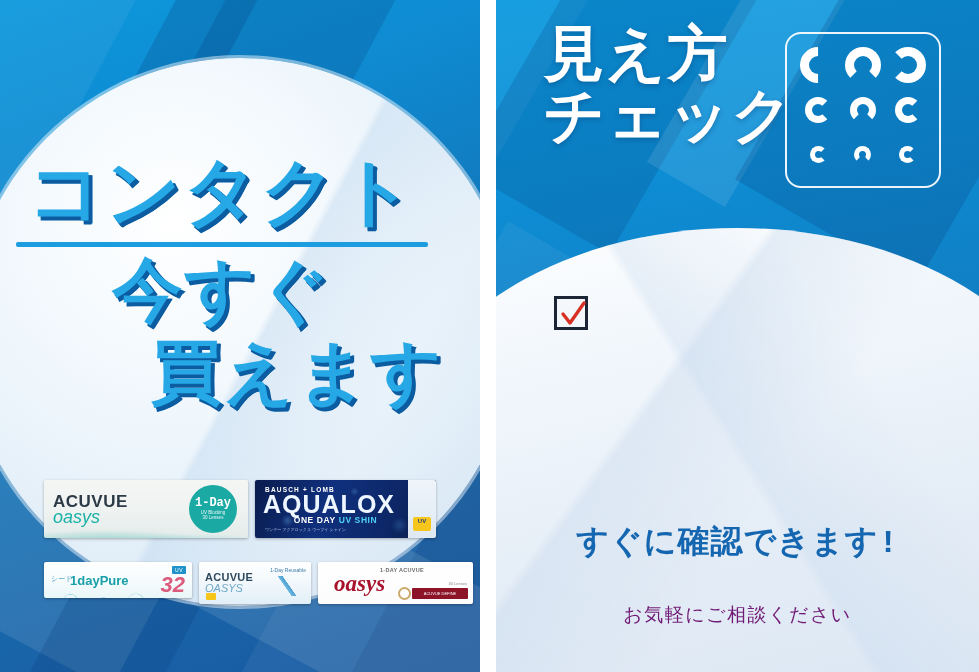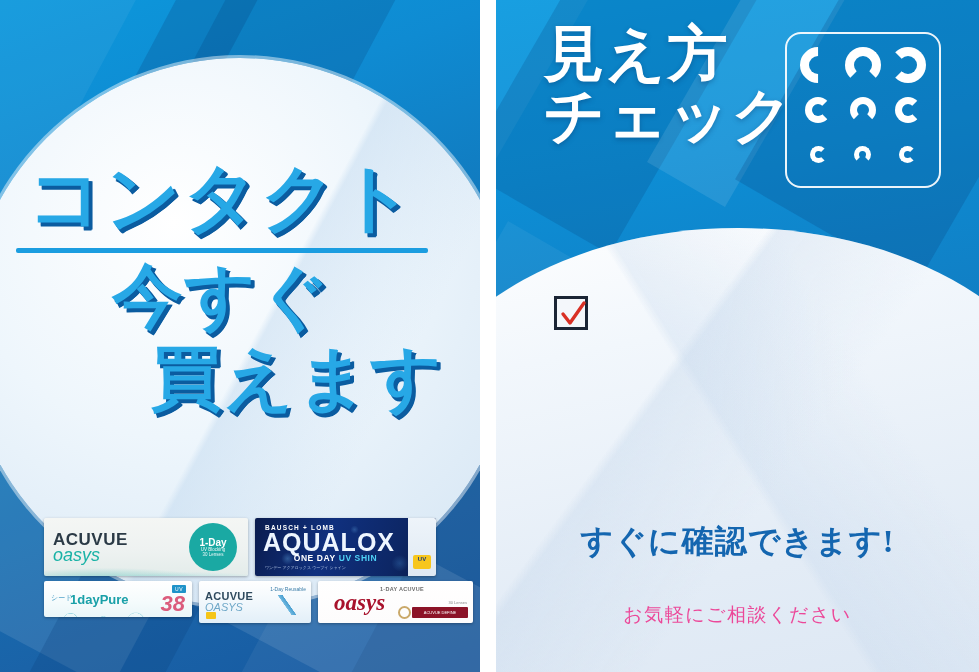--- a/index.html
+++ b/index.html
@@ -62,21 +62,21 @@
     box-shadow: 0 0 0 3px rgba(255,255,255,0.45);
   }
   .circle::after{
     content:""; position:absolute; inset:0; border-radius:50%;
     background: linear-gradient(118deg, rgba(255,255,255,0) 52%, rgba(190,215,238,0.45) 53%, rgba(255,255,255,0) 72%);
   }
 
   
   .headline {
     position: absolute;
-    left: 0; top: 160px;
+    left: 0; top: 154px;
     width: 444px;
     text-align: center;
     z-index: 6;
   }
   .jp-head {
     font-family: "DejaVu Sans", "Liberation Sans", sans-serif;
     font-weight: 700;
     letter-spacing: 2px;
     line-height: 1;
     color: #27a8e6;
@@ -95,21 +95,21 @@
   .head-2 { font-size: 70px; margin-top: 4px; }
   .head-3 { font-size: 70px; margin-top: 12px; text-align: right; }
 
   
   .products {
     position: absolute;
     left: 44px; bottom: 44px;
     width: 392px;
     z-index: 7;
   }
-  .prow { display: flex; gap: 7px; margin-bottom: 5px; }
+  .prow { display: flex; gap: 7px; margin-bottom: 24px; }
   .pbox {
     position: relative;
     border-radius: 2px;
     overflow: hidden;
     box-shadow: 0 1px 3px rgba(0,0,0,0.30);
     background: #fff;
     flex-shrink: 0;
   }
   .pbox-label {
     position:absolute; inset:0;
@@ -128,21 +128,21 @@
       radial-gradient(ellipse 150px 18px at 30% 120%, rgba(38,178,170,0.45), transparent 70%),
       radial-gradient(ellipse 120px 14px at 72% 125%, rgba(90,200,210,0.40), transparent 70%);
   }
   .p-oasys .badge {
     position:absolute; right:11px; top:5px;
     width:48px; height:48px; border-radius:50%;
     background:#1aa9a3; color:#fff;
     display:flex; flex-direction:column; align-items:center; justify-content:center;
     line-height:1.1;
   }
-  .p-oasys .badge b { font-size:10px; }
+  .p-oasys .badge b { font-size:12px;font-family:Liberation Mono, monospace; }
   .p-oasys .badge i { font-size:4.5px; font-style:normal; opacity:0.9; }
   
   .p-aqualox { width: 181px; height: 58px;
     background: linear-gradient(110deg,#0a1c4e 0%, #10307e 40%, #0d2766 75%, #0a1b46 100%); }
   .p-aqualox .bl { font-size:6.5px; font-weight:700; color:#fff; letter-spacing:1.2px; padding-left:10px; }
   .p-aqualox .nm { font-size:25px; font-weight:700; color:#eef6ff; letter-spacing:1px; padding-left:8px; line-height:0.95; }
   .p-aqualox .od { font-size:8.5px; font-weight:700; color:#fff; letter-spacing:0.6px; text-align:center; padding-right:20px; margin-top:-1px;}
   .p-aqualox .od em { color:#4fd0f5; font-style:normal; }
   .p-aqualox .tiny { font-size:4px; color:#b8cbe8; padding-left:10px; margin-top:2px;}
   .p-aqualox .bubbles{
@@ -284,35 +284,35 @@
     line-height: 1.28;
     color:#151c28;
     letter-spacing:0.5px;
   }
 
   .r-cta {
     position:absolute;
     left:0; top: 520px; width:483px;
     text-align:center;
     z-index:9;
-    font-family:Liberation Serif, serif;
+    font-family:Liberation Mono, monospace;
     font-size: 32px;
     font-weight: 700;
     color:#1466b0;
     letter-spacing:1px;
   }
   .r-note {
     position:absolute;
     left:0; top: 602px; width:483px;
     text-align:center;
     z-index:9;
     font-family:"DejaVu Sans","Liberation Sans",sans-serif;
     font-size: 19px;
     font-weight: 400;
-    color:#ec4899;
+    color:#701a75;
     letter-spacing:1.5px;
   }
 </style>
 </head>
 <body>
 
 <div class="stage">
 
   <div class="panel panel-left">
     <div class="bg-base"></div>
@@ -369,21 +369,21 @@
 
       <div class="prow">
 
         <div class="pbox p-pure">
           <div class="rings"></div>
           <div class="jp">シード</div>
           <div class="uvtag">UV</div>
           <div class="pbox-label">
             <div class="nm"><span>1day</span><span>Pure</span></div>
           </div>
-          <div class="big32">38</div>
+          <div class="big32">32</div>
         </div>
 
         <div class="pbox p-oasys2">
           <div class="swoosh"></div>
           <div class="tag">1-Day Reusable</div>
           <div class="pbox-label">
             <div class="brand">ACUVUE</div>
             <div class="sub">OASYS</div>
           </div>
           <div class="dot"></div>

